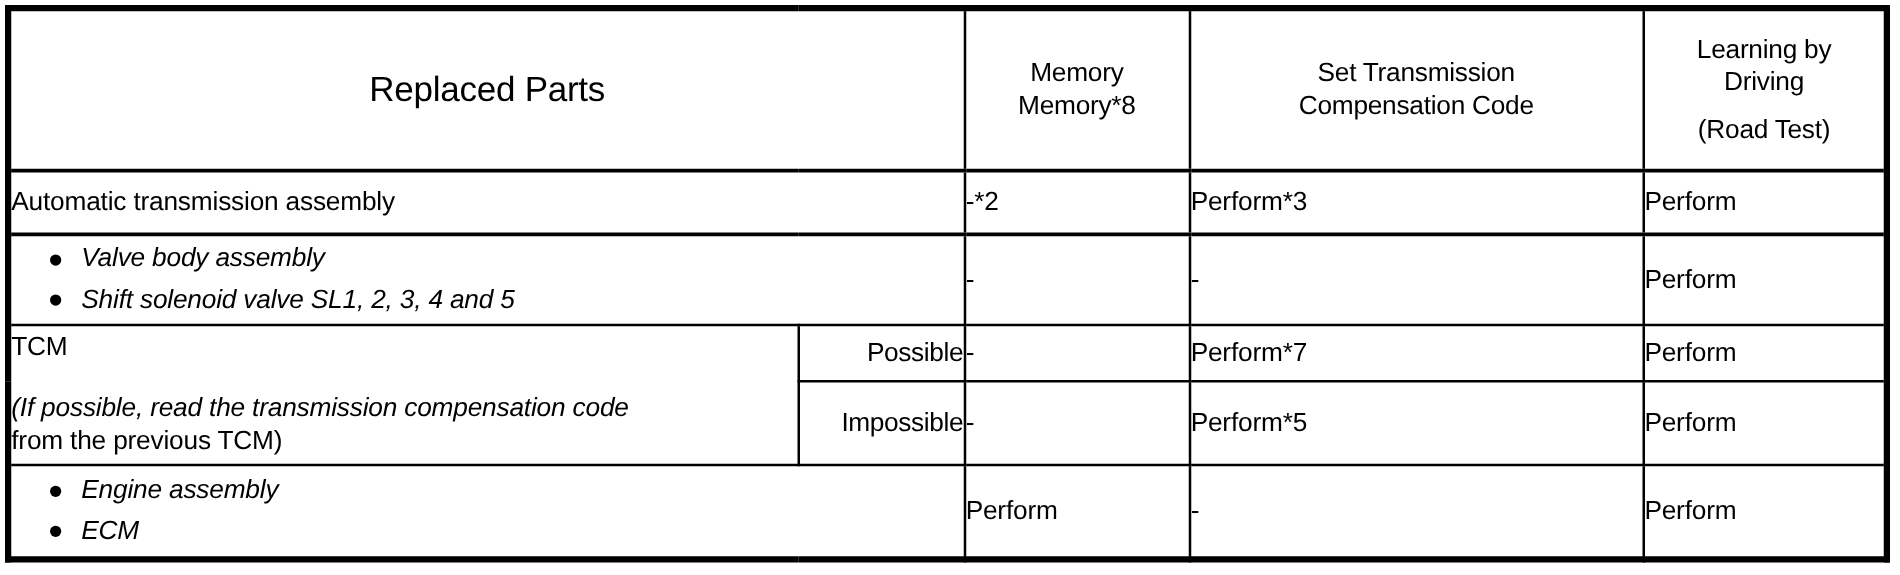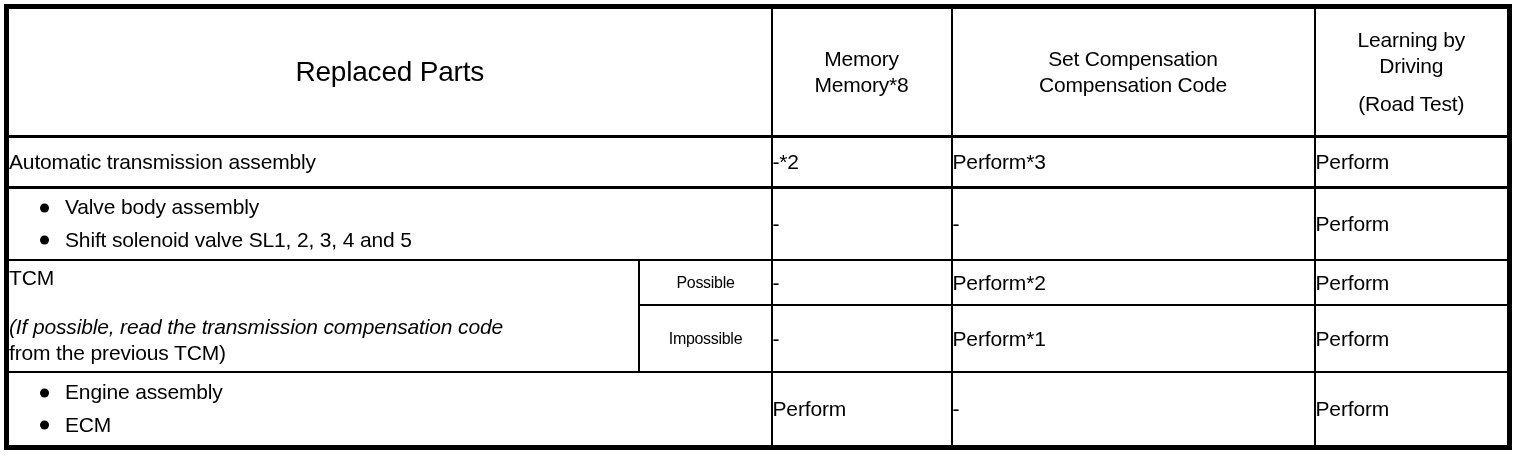--- a/index.html
+++ b/index.html
@@ -75,20 +75,21 @@
     margin: 0;
     padding: 0 0 0 28px;
   }
   ul.blist li {
     position: relative;
     padding-left: 28px;
     font-size: 21px;
     line-height: 1.55;
     letter-spacing: -0.15px;
     white-space: nowrap;
+    font-style: italic;
   }
   ul.blist li::before {
     content: "";
     position: absolute;
     left: 3px;
     top: 50%;
     transform: translateY(-50%);
     width: 9px;
     height: 9px;
     border-radius: 50%;
@@ -100,22 +101,22 @@
     font-size: 21px;
     line-height: 1.28;
     padding: 0 8px 0 7px;
     letter-spacing: -0.15px;
     vertical-align: top;
   }
   .tcm-title { }
   .tcm-note  { margin-top: 22px; font-style: italic; }
 
   .sub-label {
-    font-size: 16px;
-    text-align: center;
+    font-size: 21px;
+    text-align: right;
     padding: 0 4px 0 7px;
     letter-spacing: -0.3px;
     white-space: nowrap;
   }
 
   .c-reset   { width: 180px; }
   .c-setcomp { width: 363px; }
   .c-learn   { width: 195px; }
   .c-sub     { width: 132px; }
 </style>
@@ -133,21 +134,21 @@
     </colgroup>
     <tbody>
 
       <tr>
         <td class="hdr hdr-replaced" colspan="2">Replaced Parts</td>
         <td class="hdr">
           <span class="l1">Memory</span>
           <span class="l1">Memory*8</span>
         </td>
         <td class="hdr">
-          <span class="l1">Set Compensation</span>
+          <span class="l1">Set Transmission</span>
           <span class="l1">Compensation Code</span>
         </td>
         <td class="hdr">
           <span class="l1">Learning by</span>
           <span class="l1">Driving</span>
           <span class="gap"></span>
           <span class="l1">(Road Test)</span>
         </td>
       </tr>
 
@@ -171,28 +172,28 @@
       </tr>
 
       <tr>
         <td class="tcm-cell" rowspan="2" style="height:65px;">
           <div class="tcm-title">TCM</div>
           <div class="tcm-note">(If possible, read the transmission compensation code</div>
           <div>from the previous TCM)</div>
         </td>
         <td class="sub-label">Possible</td>
         <td class="cell">-</td>
-        <td class="cell">Perform*2</td>
+        <td class="cell">Perform*7</td>
         <td class="cell">Perform</td>
       </tr>
 
       <tr>
         <td class="sub-label" style="height:65px;">Impossible</td>
         <td class="cell">-</td>
-        <td class="cell">Perform*1</td>
+        <td class="cell">Perform*5</td>
         <td class="cell">Perform</td>
       </tr>
 
       <tr>
         <td colspan="2" style="height:72px;">
           <ul class="blist">
             <li>Engine assembly</li>
             <li>ECM</li>
           </ul>
         </td>

